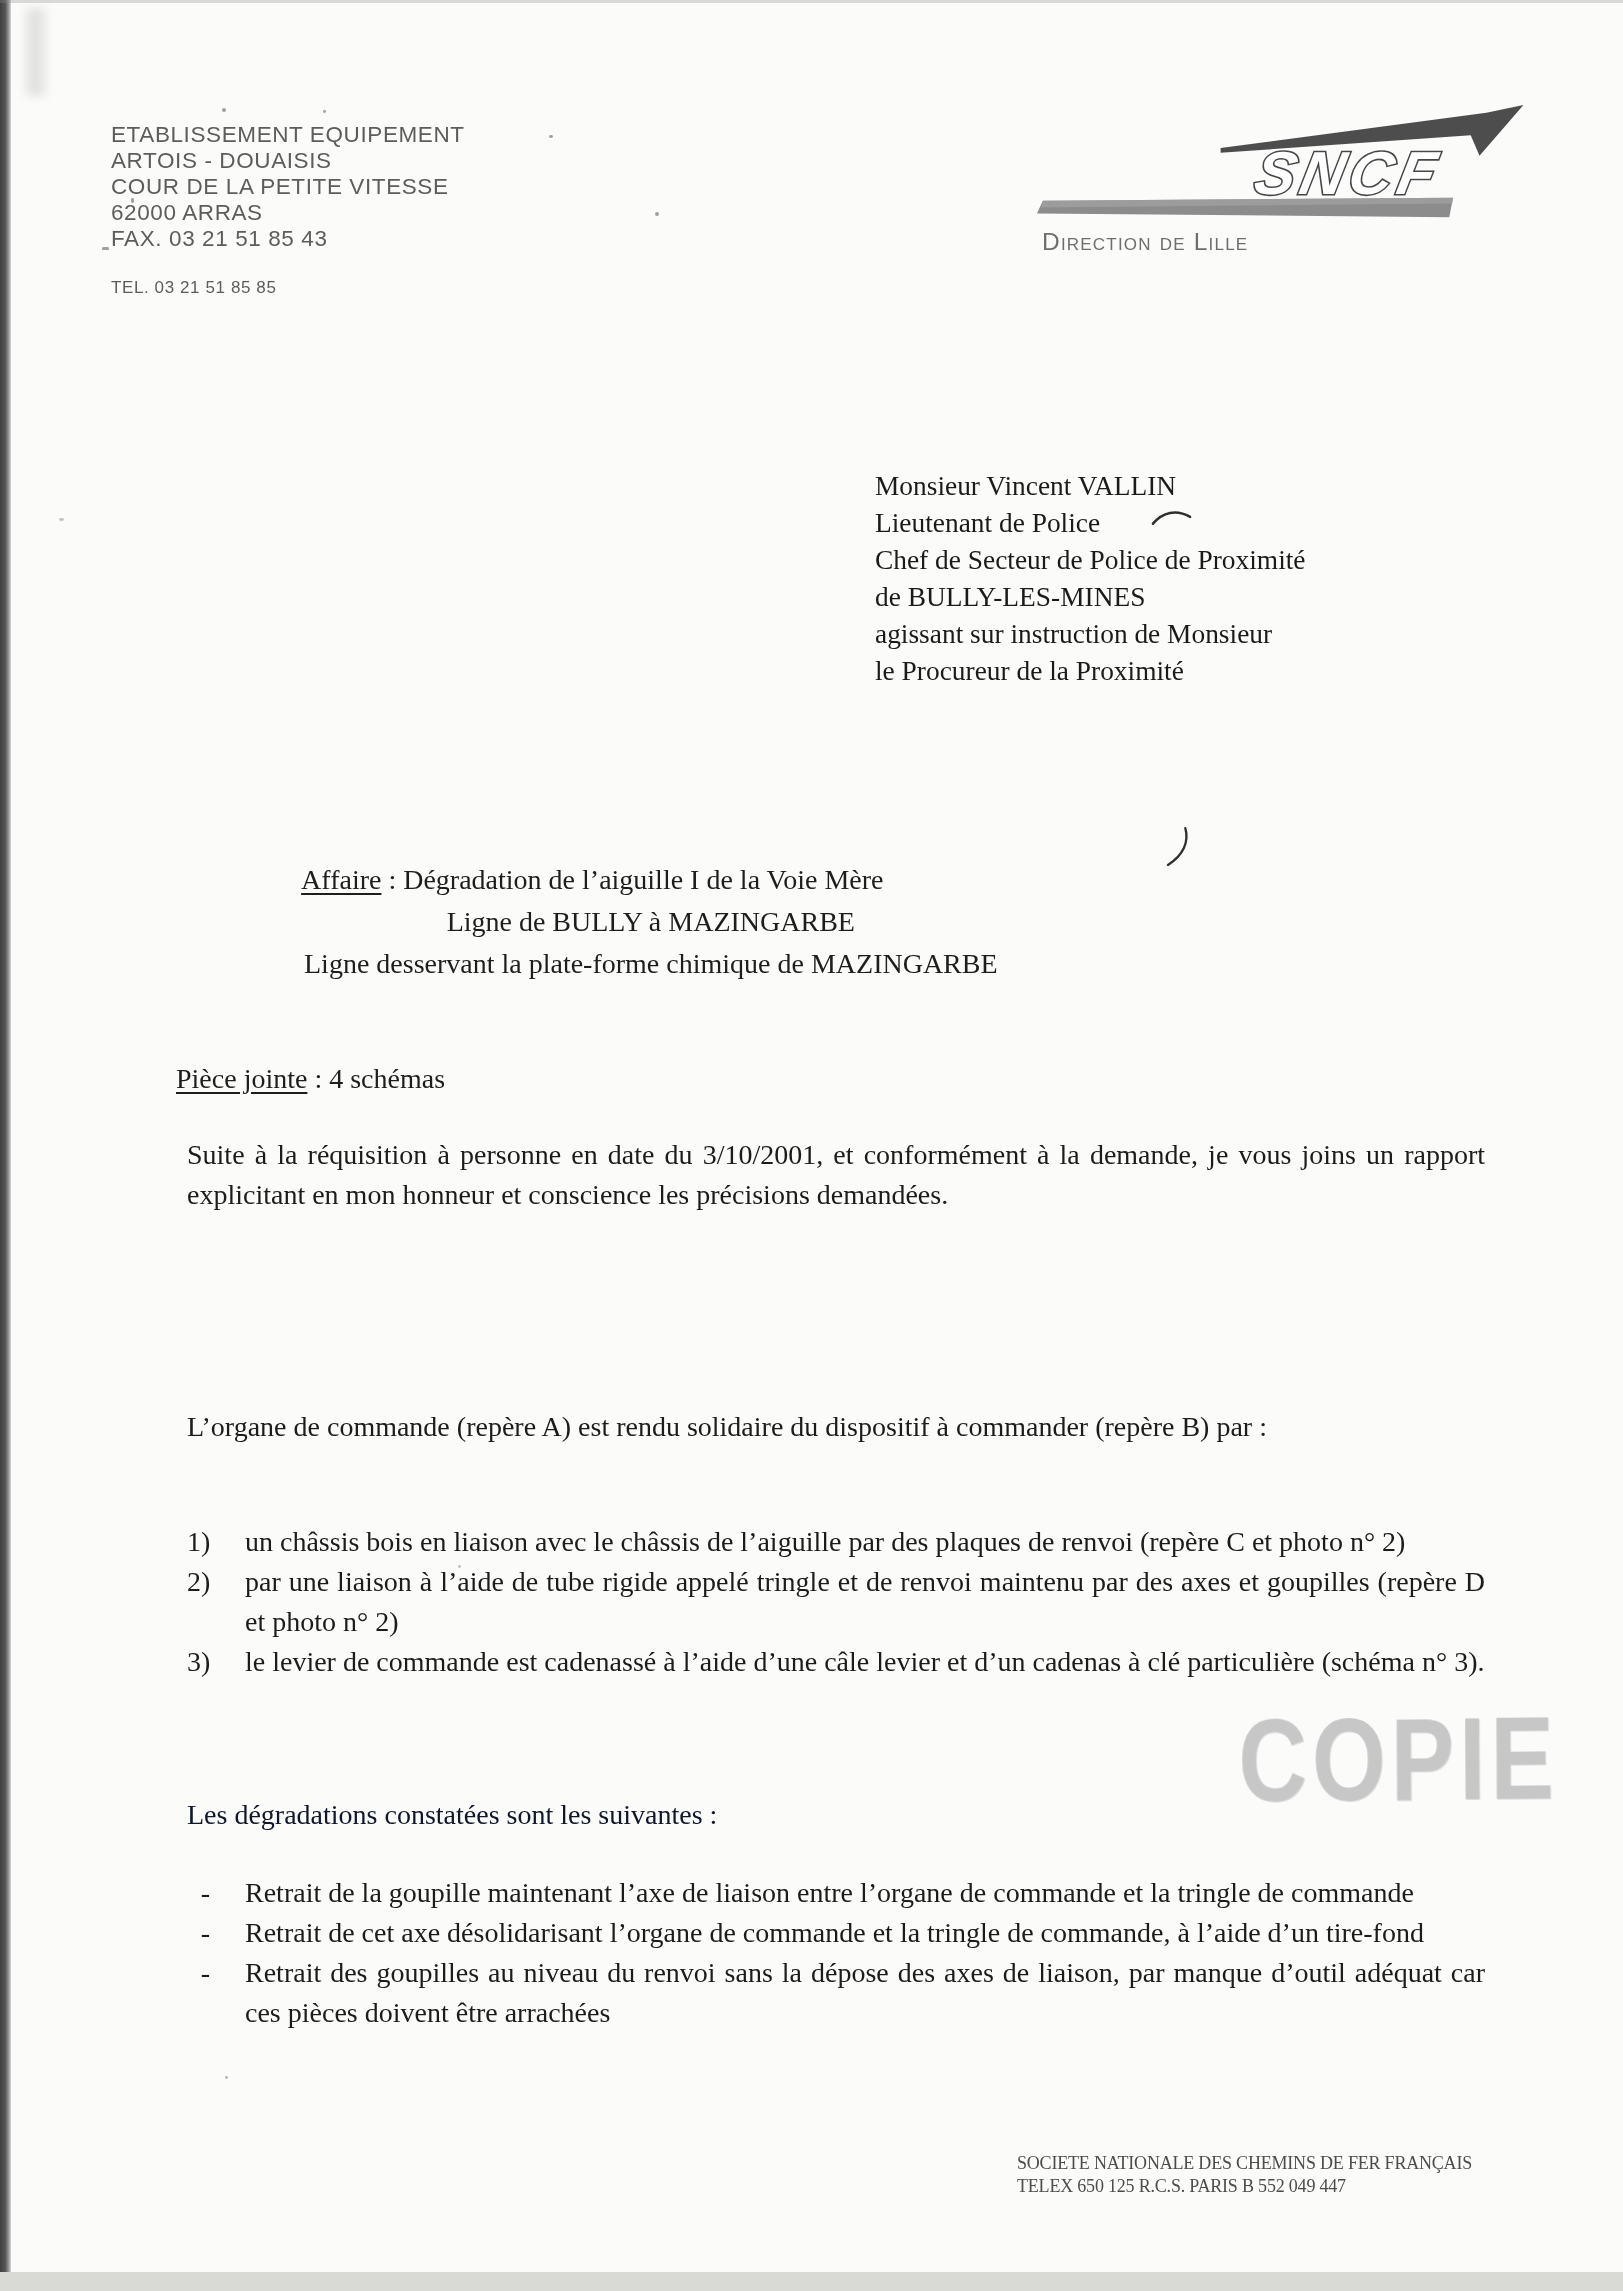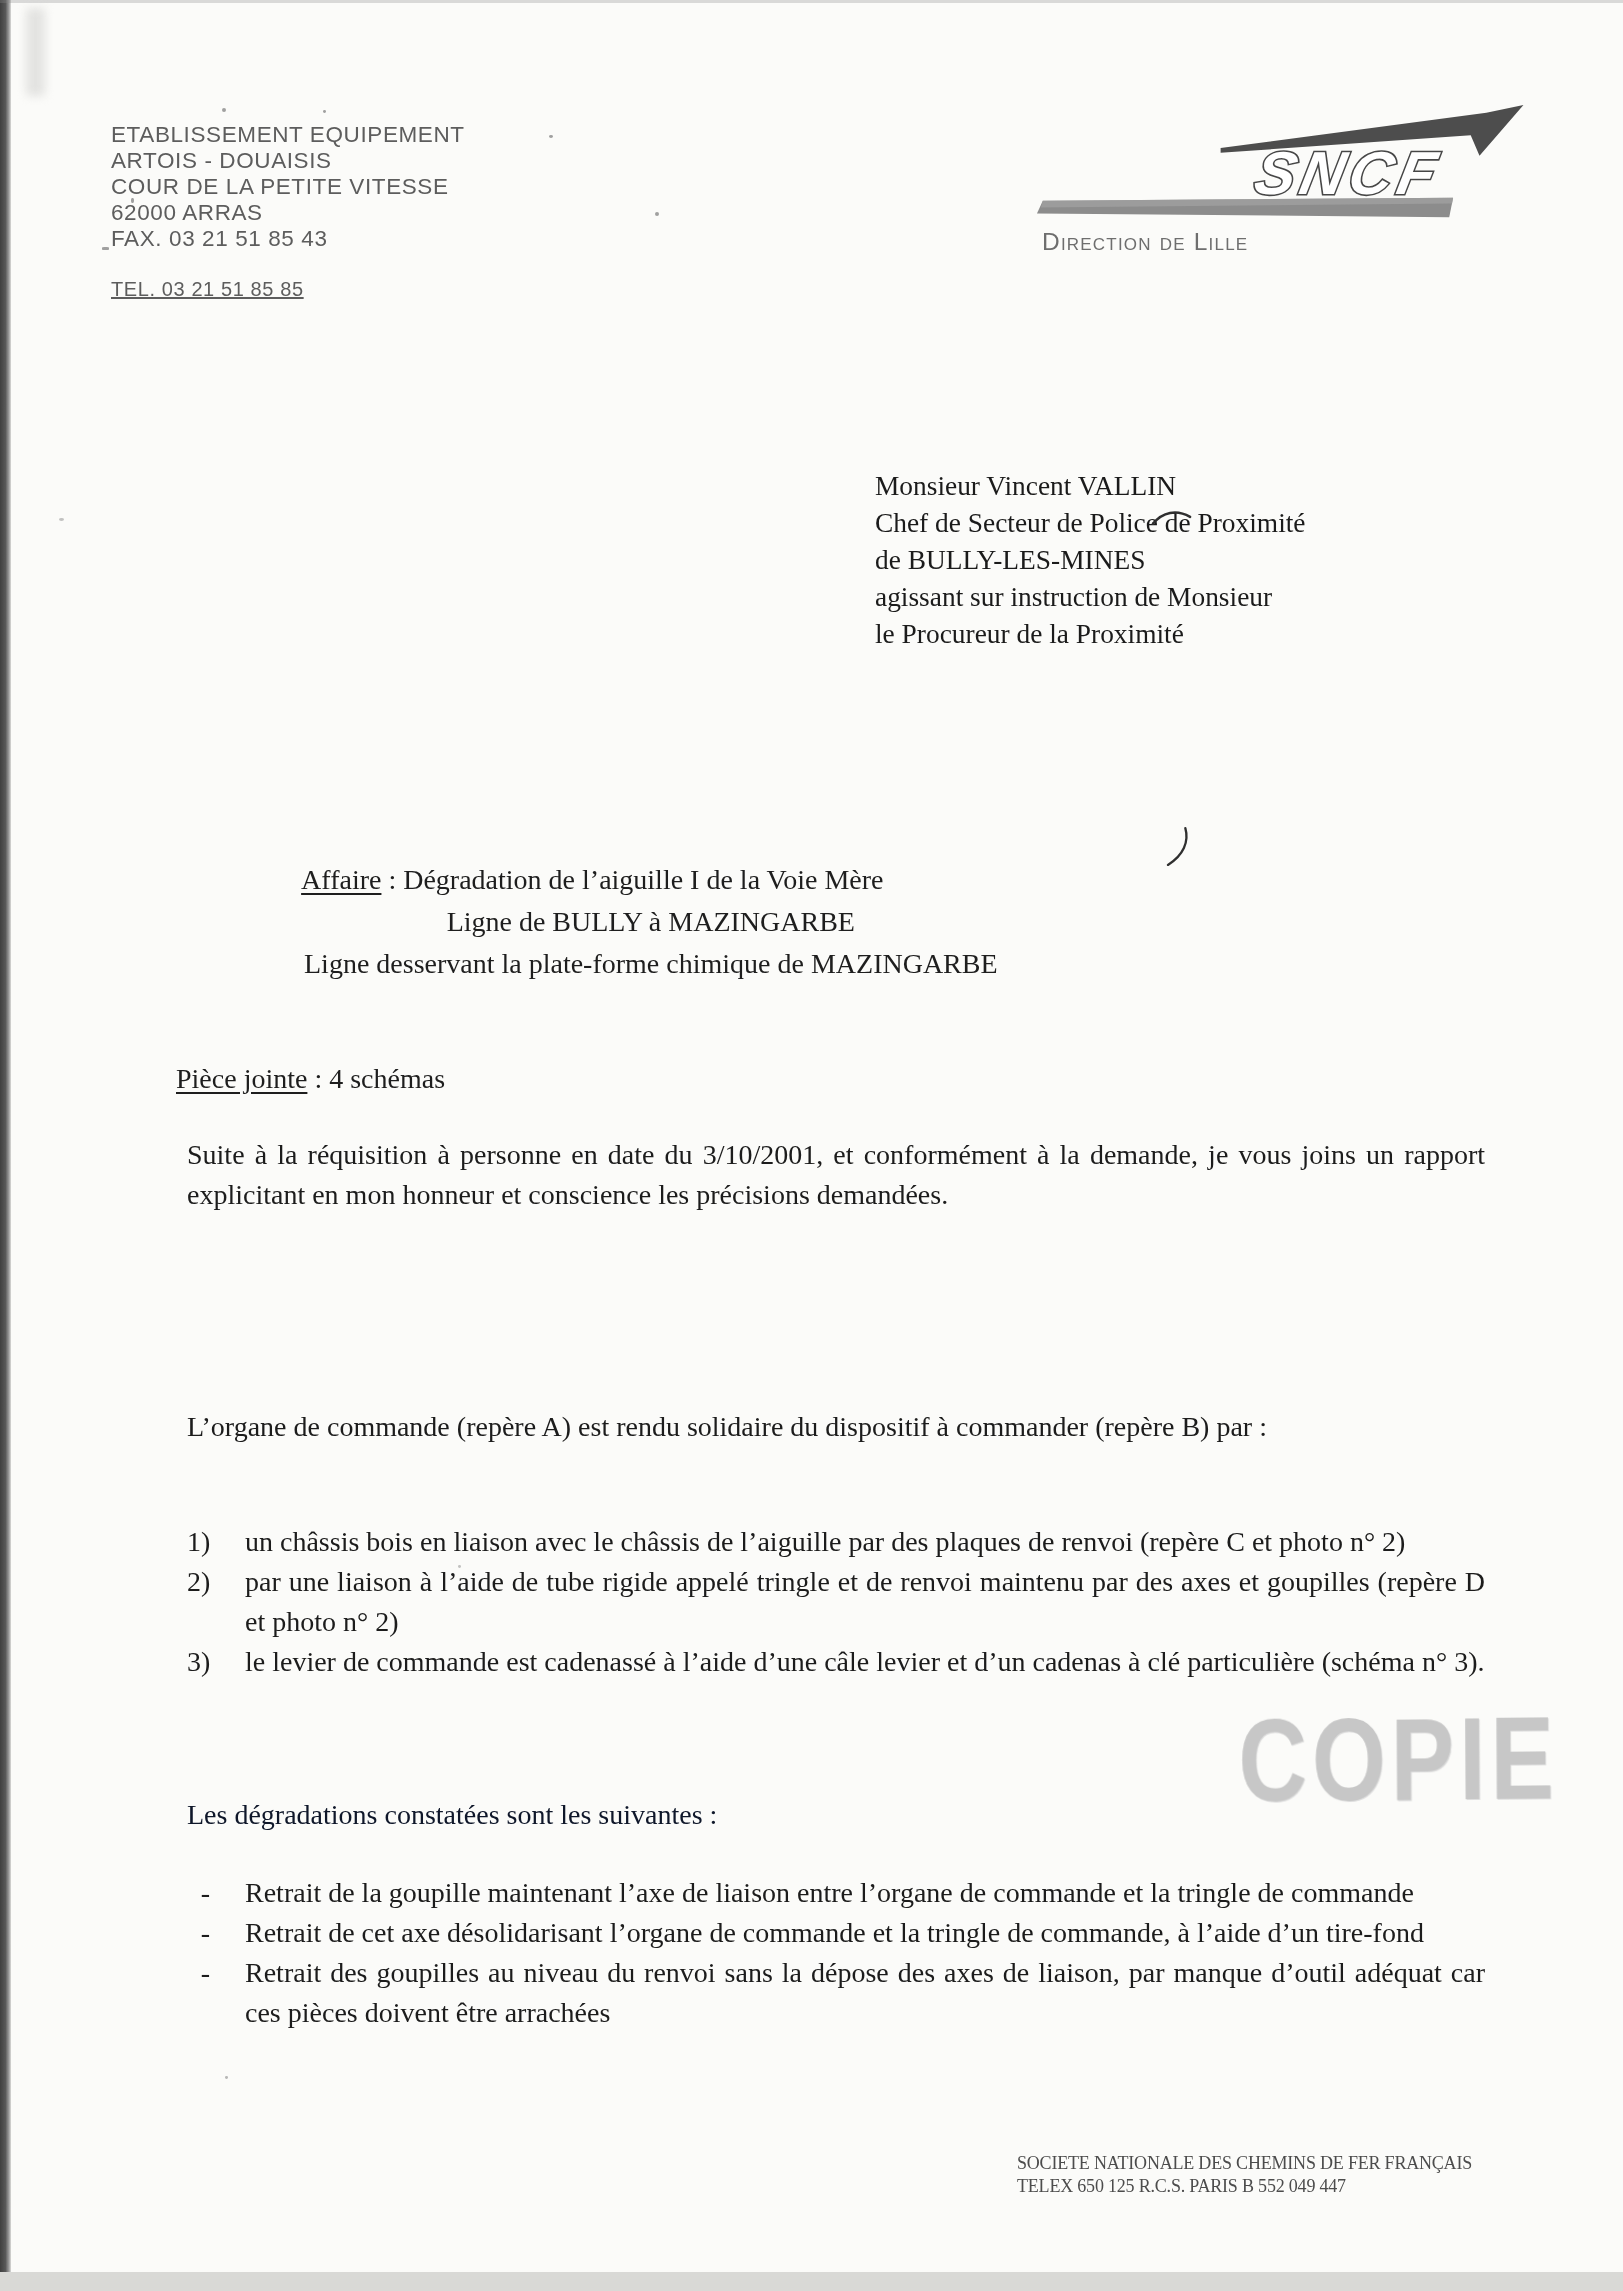--- a/index.html
+++ b/index.html
@@ -16,21 +16,21 @@
   .edge-top{position:absolute;left:0;top:0;width:100%;height:2.9px;background:rgba(140,140,140,.30);}
   .ghost-smudge{position:absolute;left:25.5px;top:7.8px;width:19.6px;height:88px;
     background:#cfcfcd;filter:blur(4.9px);opacity:.55;}
   .speck{position:absolute;background:#8a8a8a;border-radius:50%;opacity:.8;}
 
   
   .sender{position:absolute;left:111px;top:122px;
     font-family:"Liberation Sans",sans-serif;font-size:22.5px;line-height:26px;
     letter-spacing:0.6px;color:#5d5d5d;white-space:nowrap;}
   .tel{position:absolute;left:111px;top:278px;
-    font-family:"Liberation Sans",sans-serif;font-size:20px;letter-spacing:0.6px;color:#5d5d5d;text-decoration:underline;}
+    font-family:"Liberation Sans",sans-serif;font-size:17px;letter-spacing:0.6px;color:#5d5d5d;}
 
   
   .logo{position:absolute;left:1034px;top:103px;width:510px;height:127px;}
   .direction{position:absolute;left:1042px;top:228px;
     font-family:"Liberation Sans",sans-serif;font-variant:small-caps;
     font-size:24.5px;letter-spacing:1.2px;color:#6e6e6e;}
 
   
   .recipient{position:absolute;left:875px;top:468px;font-size:27.4px;line-height:37px;color:#1b1b1b;}
 
@@ -99,20 +99,21 @@
         <text x="0" y="0" font-family="Liberation Sans, sans-serif" font-size="62" font-weight="bold" font-style="italic" letter-spacing="5" fill="#ffffff" stroke="#474747" stroke-width="3.2" paint-order="stroke">SNCF</text>
       </g>
       <path d="M8,100 L428,97 L424,117 L2,113 Z" fill="#8c8c8c"></path>
       <path d="M8,100 L428,97 L427,103 L6,107 Z" fill="#a2a2a2" opacity=".7"></path>
     </svg>
   </div>
   <div class="direction">Direction de Lille</div>
 
   <div class="recipient">
     <div>Monsieur Vincent VALLIN</div>
+    <div>Lieutenant de Police</div>
     <div>Chef de Secteur de Police de Proximité</div>
     <div>de BULLY-LES-MINES</div>
     <div>agissant sur instruction de Monsieur</div>
     <div>le Procureur de la Proximité</div>
   </div>
 
   <svg class="pen" style="left:1151px;top:508px;" width="43" height="23.5" viewBox="0 0 44 24">
     <path d="M2,16 C12,4 26,1 40,9" stroke="#2f2f2f" stroke-width="2.6" fill="none" stroke-linecap="round"></path>
   </svg>
   <svg class="pen" style="left:1166px;top:826px;" width="29" height="43" viewBox="0 0 30 44">

